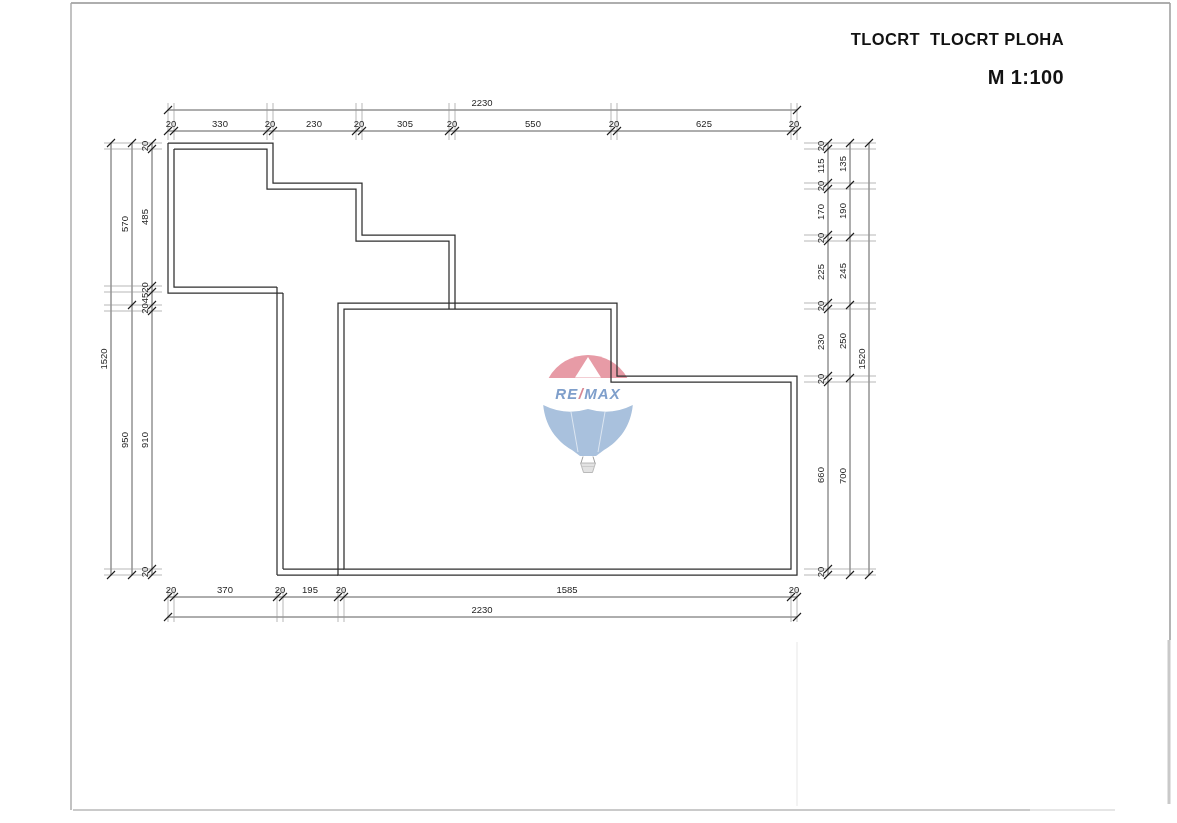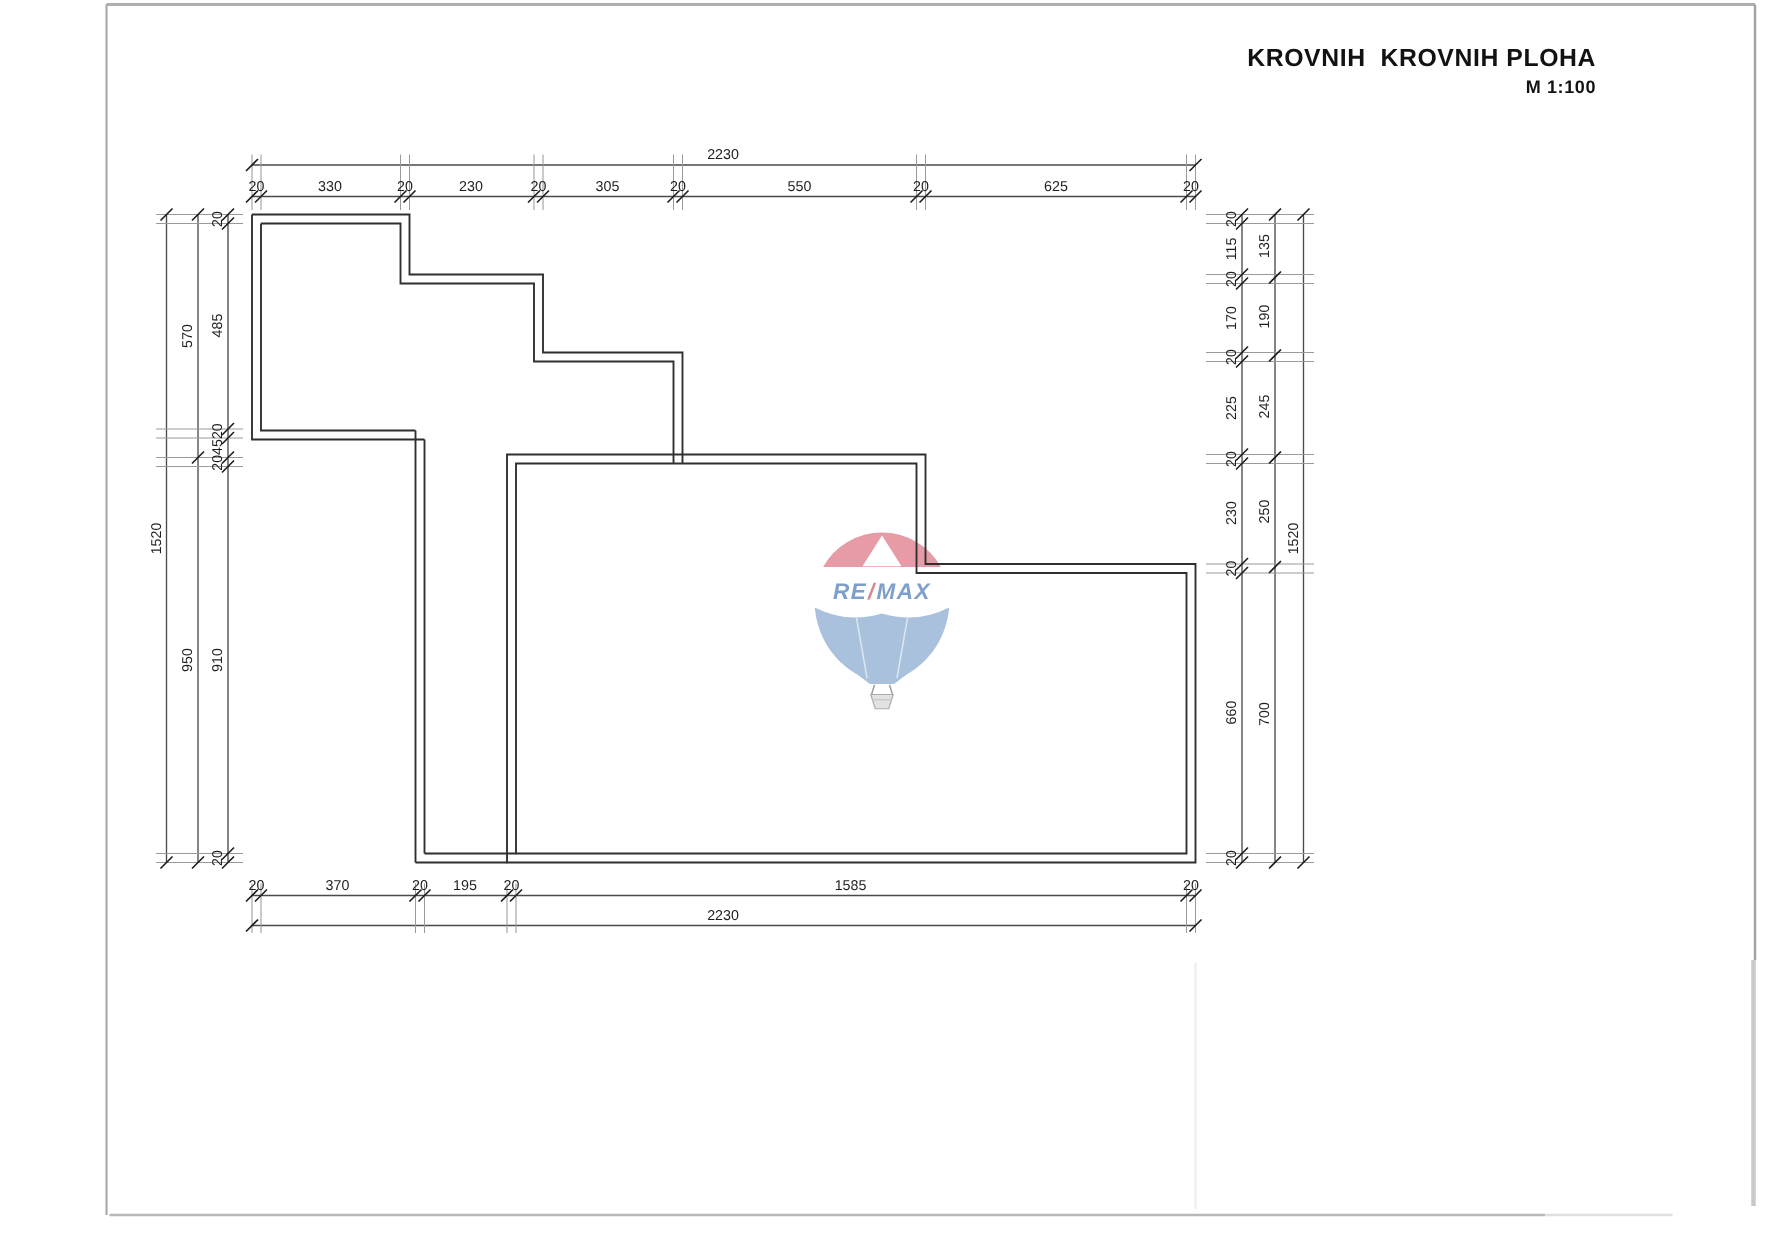--- a/index.html
+++ b/index.html
@@ -2,21 +2,21 @@
 <html><head>
 <meta charset="utf-8">
 <style>
   html,body{margin:0;padding:0;background:#ffffff;}
   body{width:1177px;height:823px;position:relative;overflow:hidden;
        font-family:"Liberation Sans",sans-serif;}
   #stage{position:absolute;left:0;top:0;width:1177px;height:823px;}
   svg{position:absolute;left:0;top:0;}
   .title-block{position:absolute;top:30px;right:113px;text-align:right;color:#121212;}
   .title-block .t1{font-size:16.5px;font-weight:bold;letter-spacing:.4px;white-space:pre;}
-  .title-block .t2{font-size:12px;font-weight:bold;margin-top:2px;letter-spacing:.4px;}
+  .title-block .t2{font-size:20px;font-weight:bold;margin-top:17px;letter-spacing:.4px;}
   text{font-family:"Liberation Sans",sans-serif;}
   .dim{font-size:9.5px;fill:#1f1f1f;}
   .wall{fill:none;stroke:#2f2f2f;stroke-width:1.25;}
   .dimline{fill:none;stroke:#4a4a4a;stroke-width:0.9;}
   .brand{font-size:15px;font-style:italic;font-weight:bold;letter-spacing:1px;}
 </style>
 </head>
 <body>
 
 <div id="stage">
@@ -220,16 +220,16 @@
       <text class="dim" x="846" y="211" text-anchor="middle" transform="rotate(-90 846 211)">190</text>
       <text class="dim" x="846" y="271" text-anchor="middle" transform="rotate(-90 846 271)">245</text>
       <text class="dim" x="846" y="341" text-anchor="middle" transform="rotate(-90 846 341)">250</text>
       <text class="dim" x="846" y="476" text-anchor="middle" transform="rotate(-90 846 476)">700</text>
 
       <text class="dim" x="865" y="359" text-anchor="middle" transform="rotate(-90 865 359)">1520</text>
     </g>
   </svg>
 
   <div class="title-block">
-    <div class="t1">KROVNIH  KROVNIH PLOHA</div>
+    <div class="t1">TLOCRT  TLOCRT PLOHA</div>
     <div class="t2">M 1:100</div>
   </div>
 </div>
 
 </body></html>

